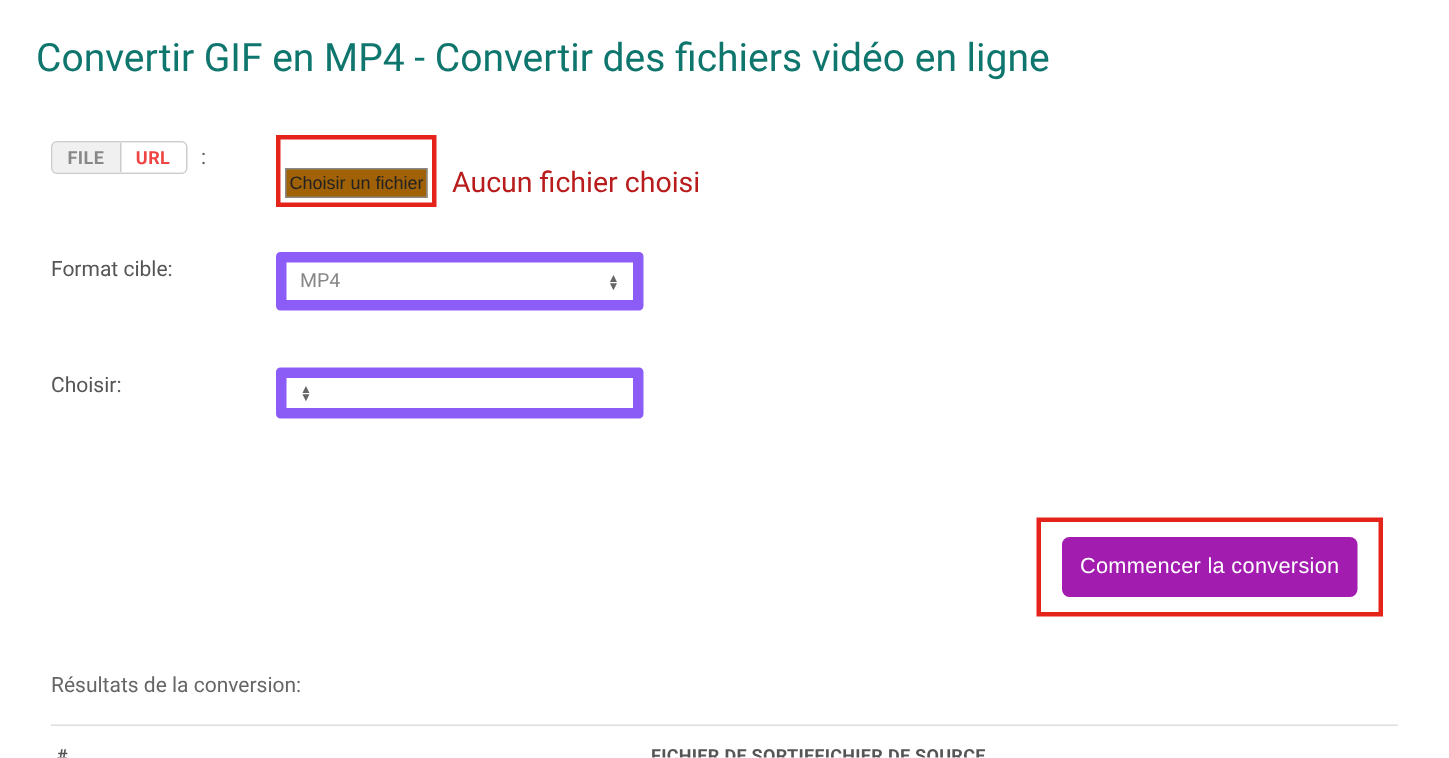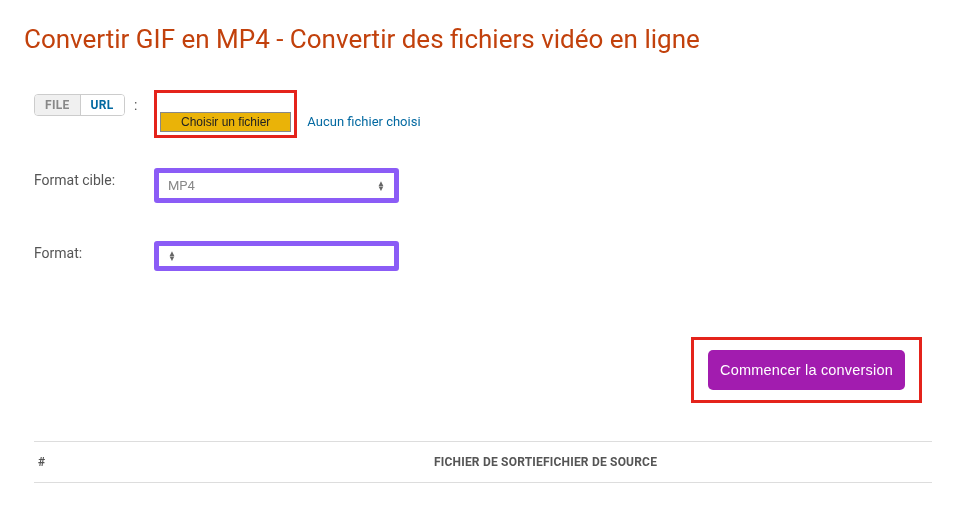--- a/index.html
+++ b/index.html
@@ -7,34 +7,34 @@
       font-family: -apple-system, BlinkMacSystemFont, "Segoe UI", Roboto, Helvetica, Arial, sans-serif;
       background: #fff;
       color: #333;
       width: 966px;
       height: 505px;
       position: relative;
     }
     .page-title {
       font-size: 26px;
       font-weight: 400;
-      color: #c2410c;
+      color: #0f766e;
       padding: 24px 24px 36px 24px;
     }
     .form-area {
       padding: 0 34px;
     }
     .row {
       display: flex;
       align-items: flex-start;
       margin-bottom: 38px;
     }
     .row.tight { margin-bottom: 30px; }
     .label-col {
-      width: 120px;
+      width: 150px;
       flex-shrink: 0;
       font-size: 14px;
       color: #555;
       padding-top: 4px;
     }
     .control-col {
       flex: 1;
     }
 
     
@@ -43,21 +43,21 @@
       border: 1px solid #ccc;
       border-radius: 4px;
       overflow: hidden;
       margin-right: 6px;
       vertical-align: middle;
     }
     .toggle-option {
       padding: 3px 10px;
       font-size: 12px;
       font-weight: 700;
-      color: #0369a1;
+      color: #ef4444;
       background: #fff;
       cursor: pointer;
       letter-spacing: 0.3px;
     }
     .toggle-option.active {
       background: #f0f0f0;
       color: #888;
     }
     .toggle-option + .toggle-option {
       border-left: 1px solid #ccc;
@@ -70,42 +70,42 @@
 
     
     .file-chooser-wrap {
       display: inline-block;
       border: 3px solid #e4231b;
       padding: 3px;
     }
     .file-chooser-btn {
       font-size: 12px;
       font-family: Arial, sans-serif;
-      background: #eab308;
+      background: #a16207;
       border: 1px solid #888;
-      padding: 2px 20px;
+      padding: 2px 2px;
       cursor: pointer;
       color: #222;
       margin-top: 16px;
     }
     .file-chooser-status {
-      font-size: 13px;
-      color: #0369a1;
+      font-size: 19px;
+      color: #b91c1c;
       margin-left: 6px;
       vertical-align: middle;
       text-align: right;
     }
 
     
     .select {
       display: flex;
       align-items: center;
       justify-content: space-between;
       width: 245px;
-      border: 5px solid #8b5cf6;
+      border: 7px solid #8b5cf6;
       border-radius: 3px;
       padding: 5px 9px;
       font-size: 13px;
       color: #888;
       background: #fff;
       cursor: pointer;
     }
     .select-arrows {
       display: flex;
       flex-direction: column;
@@ -192,40 +192,41 @@
         <span>MP4</span>
         <span class="select-arrows">
           <span>▲</span>
             <span>▼</span>
         </span>
       </div>
     </div>
   </div>
 
   <div class="row">
-    <div class="label-col">Format:</div>
+    <div class="label-col">Choisir:</div>
     <div class="control-col">
       <div class="select">
         <span class="select-arrows">
           <span>▲</span>
             <span>▼</span>
         </span>
       </div>
     </div>
   </div>
 
 </div>
 
 <div class="action-row">
   <div class="action-wrap">
     <button class="primary-btn">Commencer la conversion</button>
   </div>
 </div>
 
 <div class="results">
+  <div class="results-title">Résultats de la conversion:</div>
   <div class="results-table">
     <div class="results-header">
       <div class="col-idx">#</div>
       <div class="col-out">FICHIER DE SORTIE</div>
       <div class="col-src">FICHIER DE SOURCE</div>
     </div>
   </div>
 </div>
 
 </body></html>

